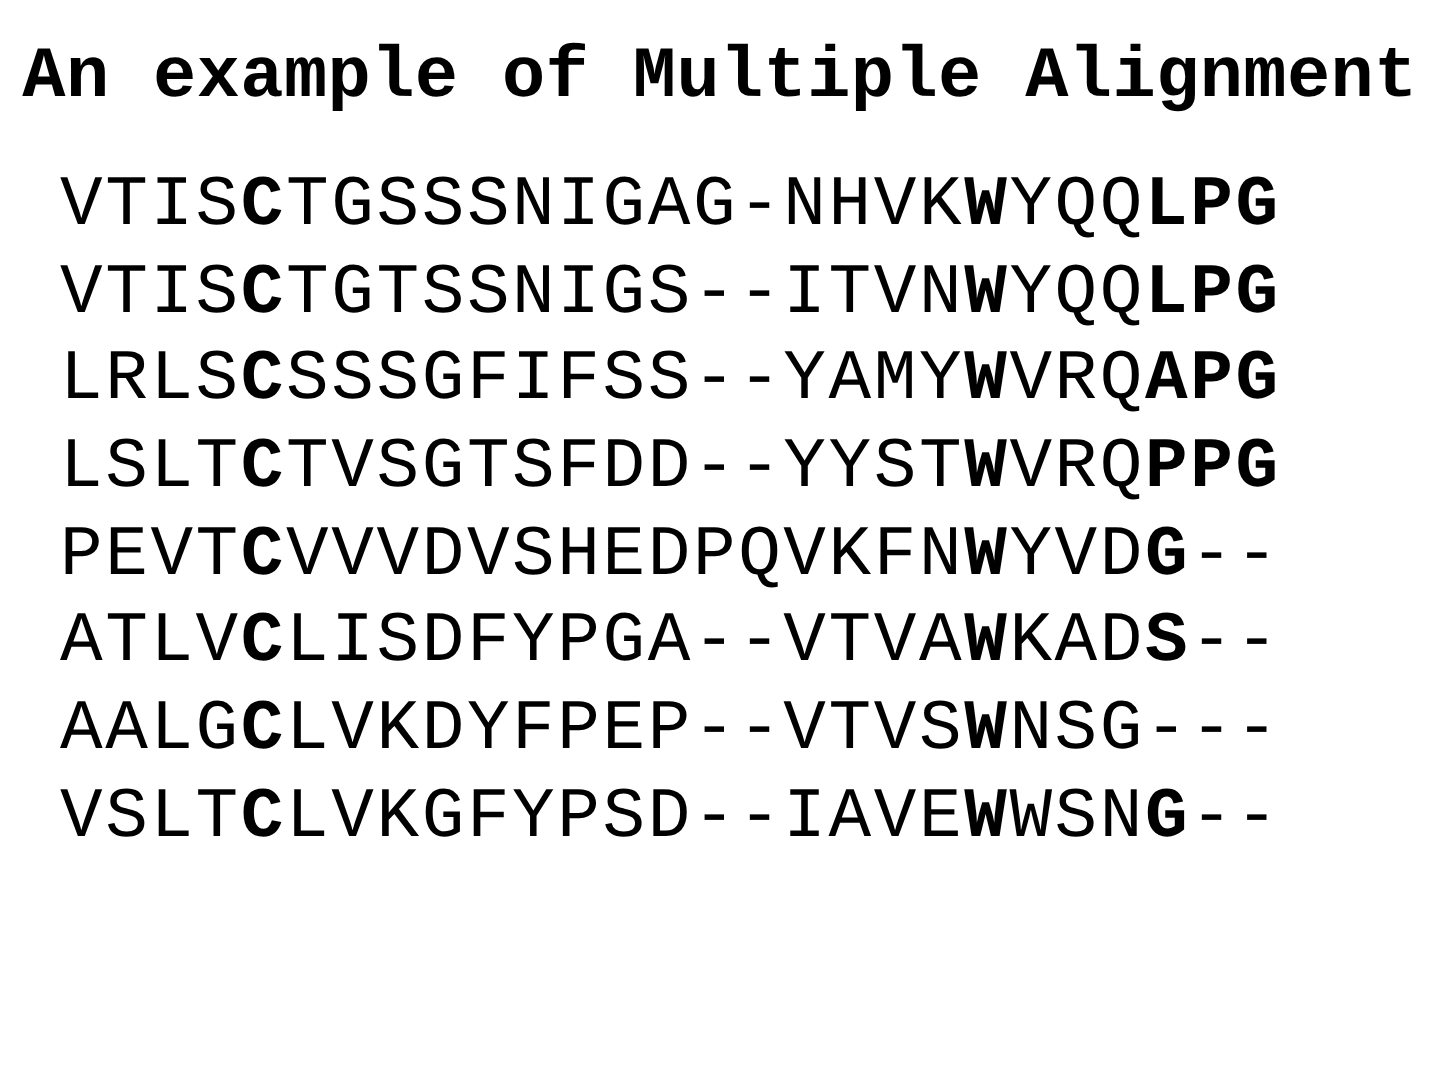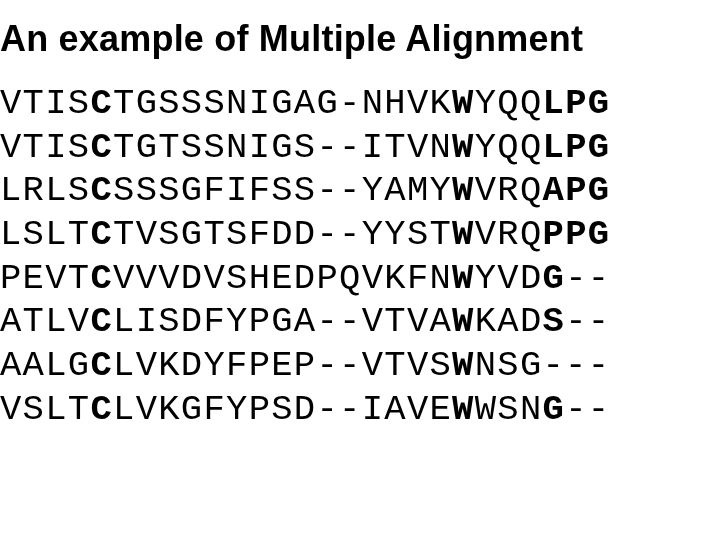--- a/index.html
+++ b/index.html
@@ -11,32 +11,34 @@
     overflow: hidden;
   }
   .slide {
     width: 720px;
     height: 540px;
     box-sizing: border-box;
     padding: 18px 0 0 0;
     position: relative;
   }
   .title {
-    font-family: Liberation Sans, sans-serif;
+    font-family: Liberation Mono, monospace;
     font-size: 36px;
     color: #000;
+    text-align: center;
     margin: 0 0 22px 0;
     letter-spacing: 0.2px;
   }
   .alignment {
     font-family: "Courier New", Courier, monospace;
     font-size: 35.5px;
     line-height: 1.23;
     white-space: pre;
     color: #000;
+    padding-left: 30px;
     letter-spacing: 1.3px;
   }
   .alignment .row { display: block; }
   .alignment b { font-weight: bold; }
 </style>
 </head>
 <body>
 
 <div class="slide">
   <h1 class="title">An example of Multiple Alignment</h1>

